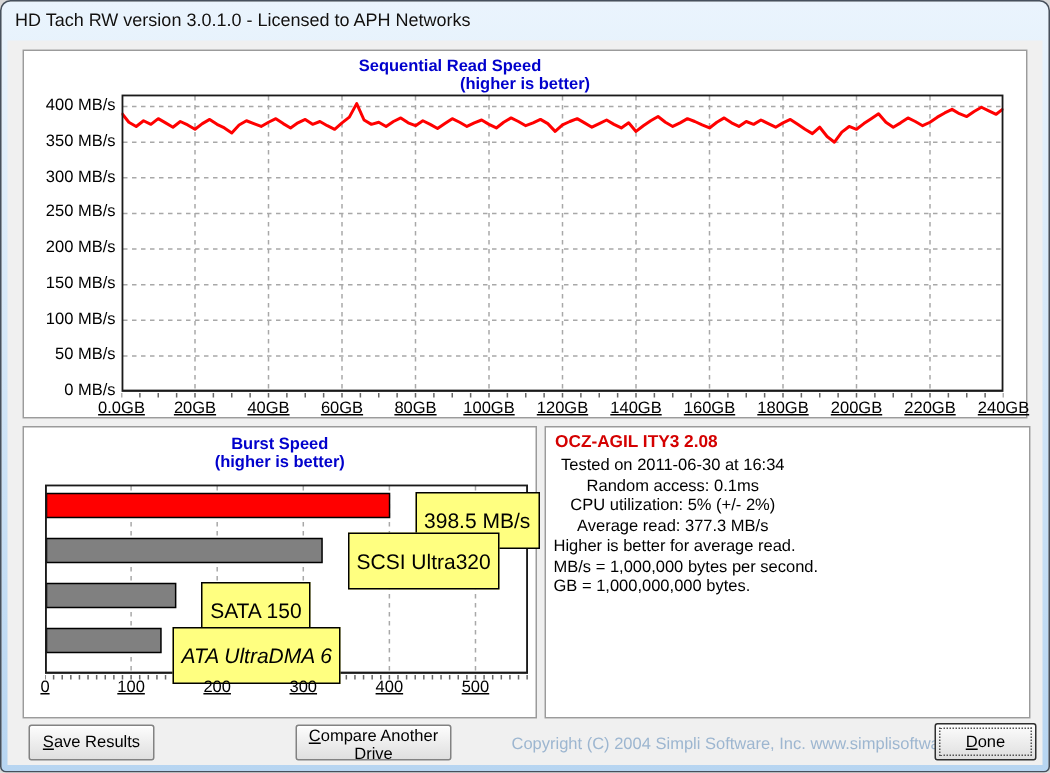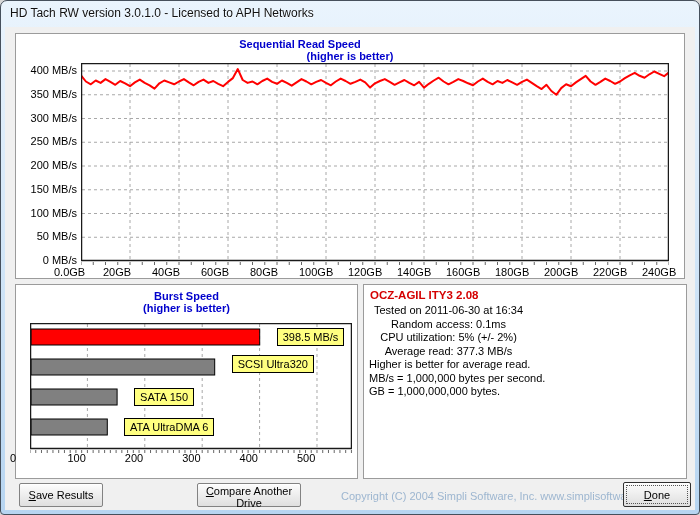--- a/index.html
+++ b/index.html
@@ -13,23 +13,23 @@
     overflow:hidden;
   }
   .titlebar{height:25px;line-height:25px;padding-left:9px;font-size:12px;color:#111;
     text-shadow:0 1px 0 rgba(255,255,255,.7);}
   .client{position:absolute;left:4px;top:26px;right:4px;bottom:4px;background:#f0f0f0;}
   .groupbox{position:absolute;background:#fff;border:1px solid #9b9b9b;}
   .chart-title{position:absolute;text-align:center;color:#0000cc;font-weight:bold;font-size:11px;}
   .plot-svg{position:absolute;}
   .axis-label{position:absolute;font-size:11px;color:#000;white-space:nowrap;}
   .ylab{text-align:right;}
-  .xlab{text-align:left;}
+  .xlab{text-align:center;text-decoration:underline;}
   .bar-label{position:absolute;background:#ffff80;border:1px solid #000;
-    padding:2px 5px;font-size:11px;white-space:nowrap;}
+    padding:10px 5px;font-size:14px;white-space:nowrap;}
   .info-title{position:absolute;color:#d40000;font-weight:bold;font-size:11.5px;}
   .info-line{line-height:13.5px;white-space:nowrap;}
   .info-block{position:absolute;font-size:11px;}
   .btn{
     position:absolute;height:24px;font-size:11px;color:#000;
     font-family:"Liberation Sans",sans-serif;
     background:linear-gradient(180deg,#fdfdfd 0%,#ececec 55%,#dfdfdf 100%);
     border:1px solid #828282;border-radius:2px;
     box-shadow:inset 0 1px 0 #ffffff;
     cursor:default;text-align:center;
@@ -220,21 +220,21 @@
       <rect x="1" y="6" width="228.7" height="16" fill="#ff0000" stroke="#000" stroke-width="1"></rect>
       <rect x="1" y="36" width="183.7" height="16" fill="#808080" stroke="#000" stroke-width="1"></rect>
       <rect x="1" y="66" width="86.1" height="16" fill="#808080" stroke="#000" stroke-width="1"></rect>
       <rect x="1" y="96" width="76.3" height="16" fill="#808080" stroke="#000" stroke-width="1"></rect>
       <rect x="0.5" y="0.5" width="321" height="125" fill="none" stroke="#1a1a1a" stroke-width="1.5"></rect>
     </svg>
   <div id="burst-labels">
       <div class="bar-label" style="background: rgb(255, 255, 128); left: 275.729px; top: 327px;">398.5 MB/s</div>
       <div class="bar-label" style="background: rgb(255, 255, 128); left: 230.672px; top: 354px;">SCSI Ultra320</div>
       <div class="bar-label" style="background: rgb(255, 255, 128); left: 133.096px; top: 387px;">SATA 150</div>
-      <div class="bar-label" style="background: rgb(255, 255, 128); left: 123px; top: 417px;">ATA UltraDMA 6</div>
+      <div class="bar-label" style="background: rgb(255, 255, 128); left: 114px; top: 417px; font-style: italic;">ATA UltraDMA 6</div>
     </div>
   <div id="burst-xlabels">
       <div class="axis-label xlab" style="left: 9px; width: 40px; top: 451px;">0</div>
       <div class="axis-label xlab" style="left: 66.3975px; width: 40px; top: 451px;">100</div>
       <div class="axis-label xlab" style="left: 123.795px; width: 40px; top: 451px;">200</div>
       <div class="axis-label xlab" style="left: 181.193px; width: 40px; top: 451px;">300</div>
       <div class="axis-label xlab" style="left: 238.59px; width: 40px; top: 451px;">400</div>
       <div class="axis-label xlab" style="left: 295.988px; width: 40px; top: 451px;">500</div>
     </div>
 

